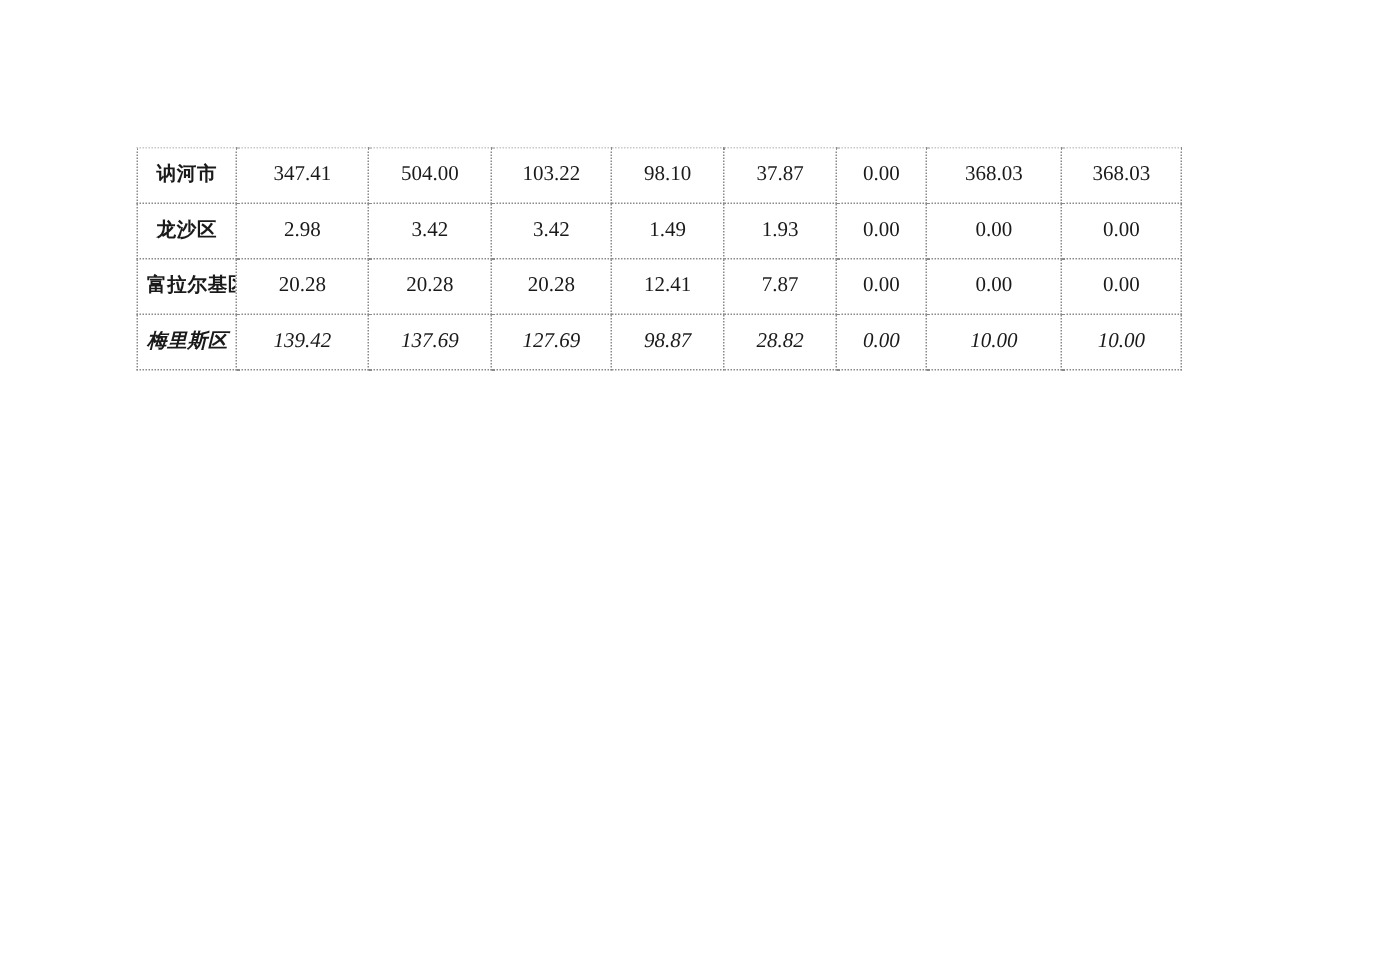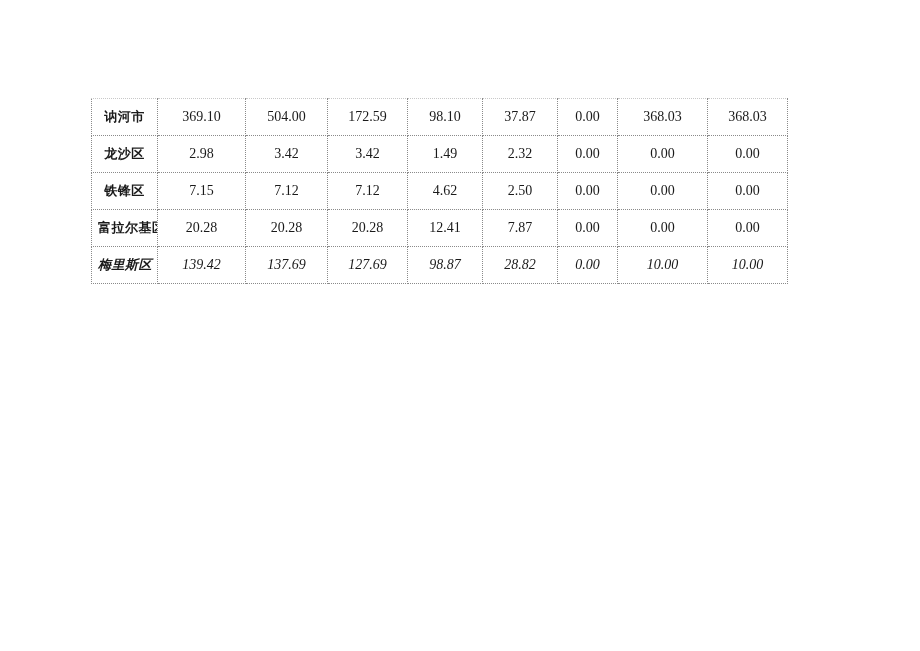--- a/index.html
+++ b/index.html
@@ -102,47 +102,36 @@
         <col class="c3">
         <col class="c4">
         <col class="c5">
         <col class="c6">
         <col class="c7">
         <col class="c8">
     </colgroup>
     <tbody id="table-body">
         <tr>
           <td class="label-cell">讷河市</td>
-          <td class="num-cell">369.10</td>
+          <td class="num-cell">347.41</td>
           <td class="num-cell">504.00</td>
-          <td class="num-cell">172.59</td>
+          <td class="num-cell">103.22</td>
           <td class="num-cell">98.10</td>
           <td class="num-cell">37.87</td>
           <td class="num-cell">0.00</td>
           <td class="num-cell">368.03</td>
           <td class="num-cell">368.03</td>
         </tr>
         <tr>
           <td class="label-cell">龙沙区</td>
           <td class="num-cell">2.98</td>
           <td class="num-cell">3.42</td>
           <td class="num-cell">3.42</td>
           <td class="num-cell">1.49</td>
-          <td class="num-cell">2.32</td>
-          <td class="num-cell">0.00</td>
-          <td class="num-cell">0.00</td>
-          <td class="num-cell">0.00</td>
-        </tr>
-        <tr>
-          <td class="label-cell">铁锋区</td>
-          <td class="num-cell">7.15</td>
-          <td class="num-cell">7.12</td>
-          <td class="num-cell">7.12</td>
-          <td class="num-cell">4.62</td>
-          <td class="num-cell">2.50</td>
+          <td class="num-cell">1.93</td>
           <td class="num-cell">0.00</td>
           <td class="num-cell">0.00</td>
           <td class="num-cell">0.00</td>
         </tr>
         <tr>
           <td class="label-cell">富拉尔基区</td>
           <td class="num-cell">20.28</td>
           <td class="num-cell">20.28</td>
           <td class="num-cell">20.28</td>
           <td class="num-cell">12.41</td>

